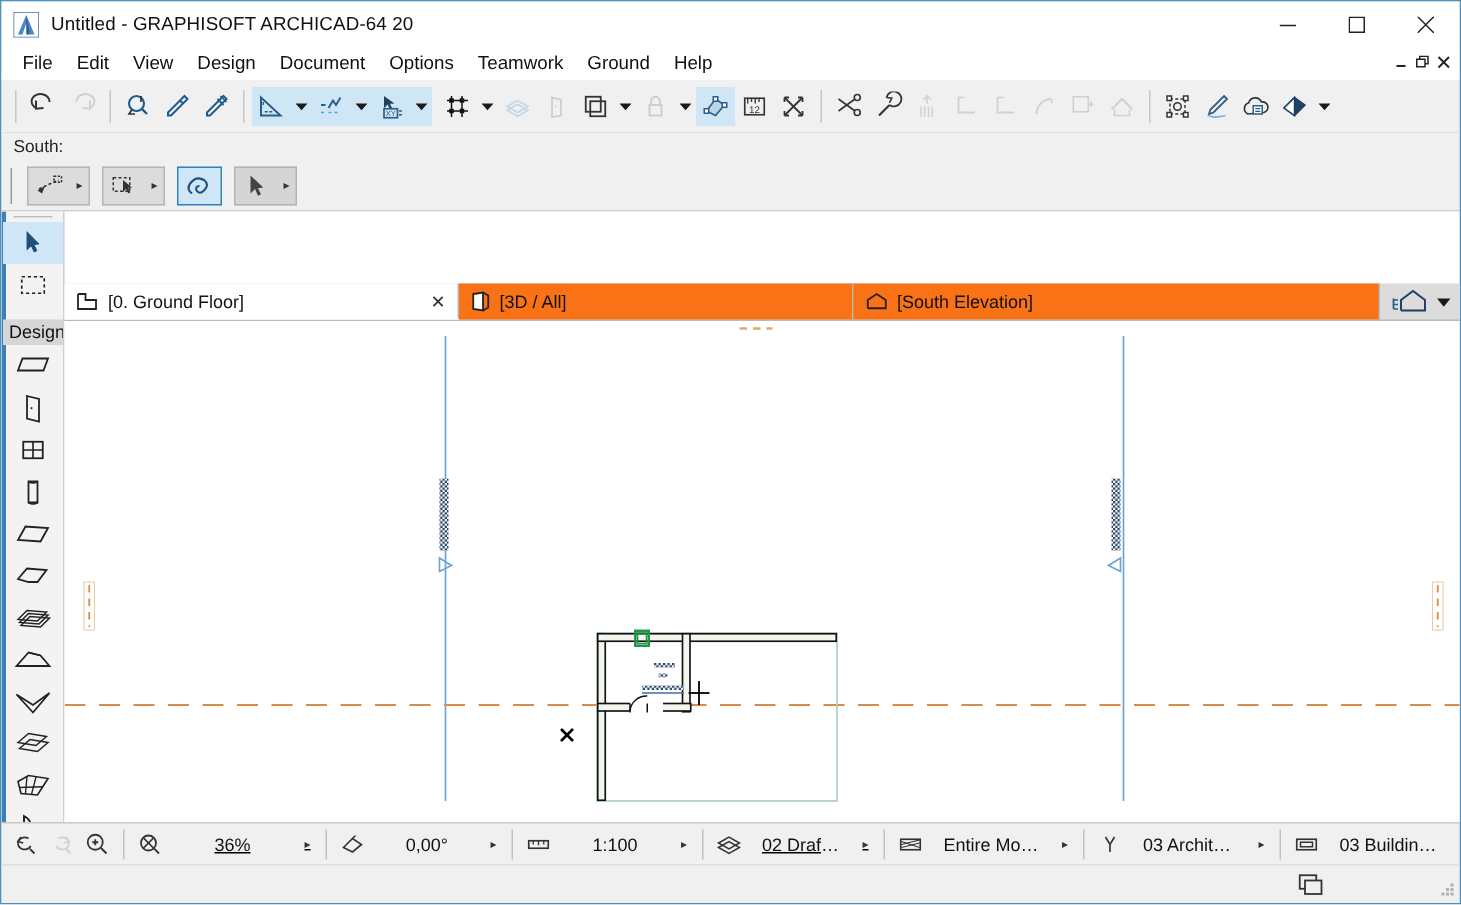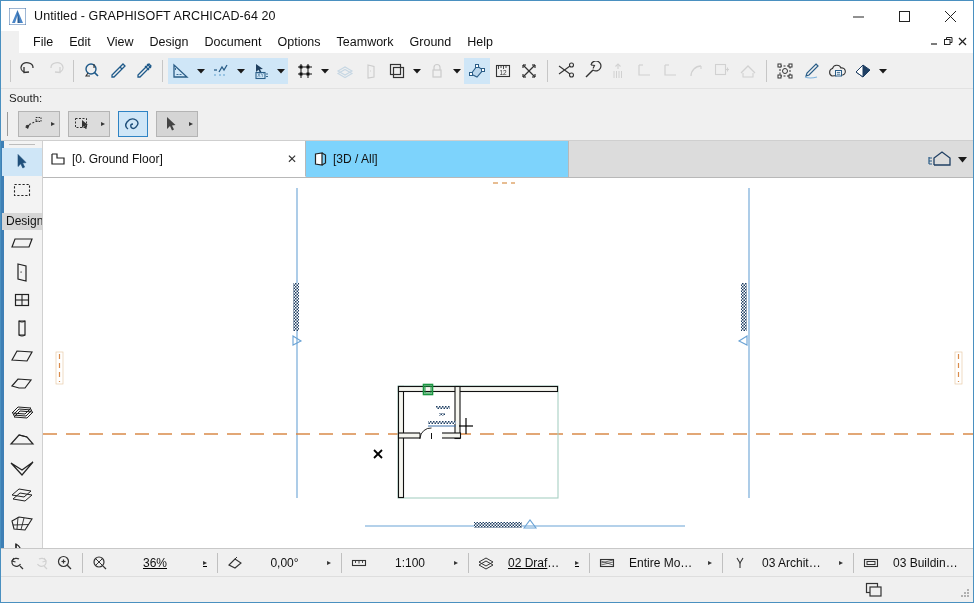--- a/index.html
+++ b/index.html
@@ -58,21 +58,20 @@
   
   .menubar {
     height: 22px;
     background: #ffffff;
     display: flex;
     align-items: center;
     padding-left: 6px;
     flex: 0 0 auto;
     position: relative;
     border-bottom: 1px solid #fff;
-    margin-left: 18px;
   }
   .menu-item {
     padding: 2px 8px;
     font-size: 12.5px;
     color: #111;
     cursor: default;
     line-height: 16px;
   }
   .doc-ctrls {
     position: absolute;
@@ -230,37 +229,38 @@
   .content {
     flex: 1 1 auto;
     display: flex;
     flex-direction: column;
     min-width: 0;
     background: #fff;
   }
 
   
   .tabstrip {
-    height: 37px;
+    height: 25px;
     background: #dcdcdc;
     display: flex;
     align-items: stretch;
     flex: 0 0 auto;
     position: relative;
     border-bottom: 1px solid #b8b8b8;
+    margin-top: 48px;
   }
   .tab {
     display: flex;
     align-items: center;
     padding: 0 8px;
     font-size: 12px;
     color: #111;
     cursor: default;
     border-right: 1px solid #b8b8b8;
-    background: #7dd3fc;
+    background: #f97316;
     position: relative;
     min-width: 0;
   }
   .tab.active {
     background: #ffffff;
     border-bottom: 1px solid #fff;
   }
   .tab .tic { margin-right: 6px; display:flex; align-items:center; flex:0 0 auto; }
   .tab .tlabel { white-space: nowrap; overflow: hidden; text-overflow: ellipsis; }
   .tab .tclose {
@@ -857,20 +857,28 @@
         <div class="tab" style="width:263px;">
           <span class="tic">
             <svg width="13" height="14" viewBox="0 0 13 14">
               <polygon points="1.5,2 8,1 8,13 1.5,12" fill="#fff" stroke="#222" stroke-width="1.2"></polygon>
               <polyline points="8,1 11.5,3 11.5,11 8,13" fill="none" stroke="#222" stroke-width="1.2"></polyline>
             </svg>
           </span>
           <span class="tlabel">[3D / All]</span>
         </div>
 
+        <div class="tab" style="flex:1 1 auto;">
+          <span class="tic">
+            <svg width="15" height="14" viewBox="0 0 15 14">
+              <polyline points="1.5,11.5 1.5,6 7.5,2 13.5,6 13.5,11.5 1.5,11.5" fill="none" stroke="#222" stroke-width="1.2"></polyline>
+            </svg>
+          </span>
+          <span class="tlabel">[South Elevation]</span>
+        </div>
 
         <div class="tab-right">
           <span style="display:flex;">
             <svg width="28" height="18" viewBox="0 0 28 18">
               <polyline points="3,14 3,7" stroke="#2a5d87" stroke-width="1.2" fill="none"></polyline>
               <line x1="3" y1="8" x2="6" y2="8" stroke="#2a5d87" stroke-width="1"></line>
               <line x1="3" y1="11" x2="6" y2="11" stroke="#2a5d87" stroke-width="1"></line>
               <line x1="3" y1="14" x2="6" y2="14" stroke="#2a5d87" stroke-width="1"></line>
               <polyline points="8,15 8,8 16,2 24,8 24,15 8,15" fill="none" stroke="#1f3f63" stroke-width="1.3"></polyline>
             </svg>

